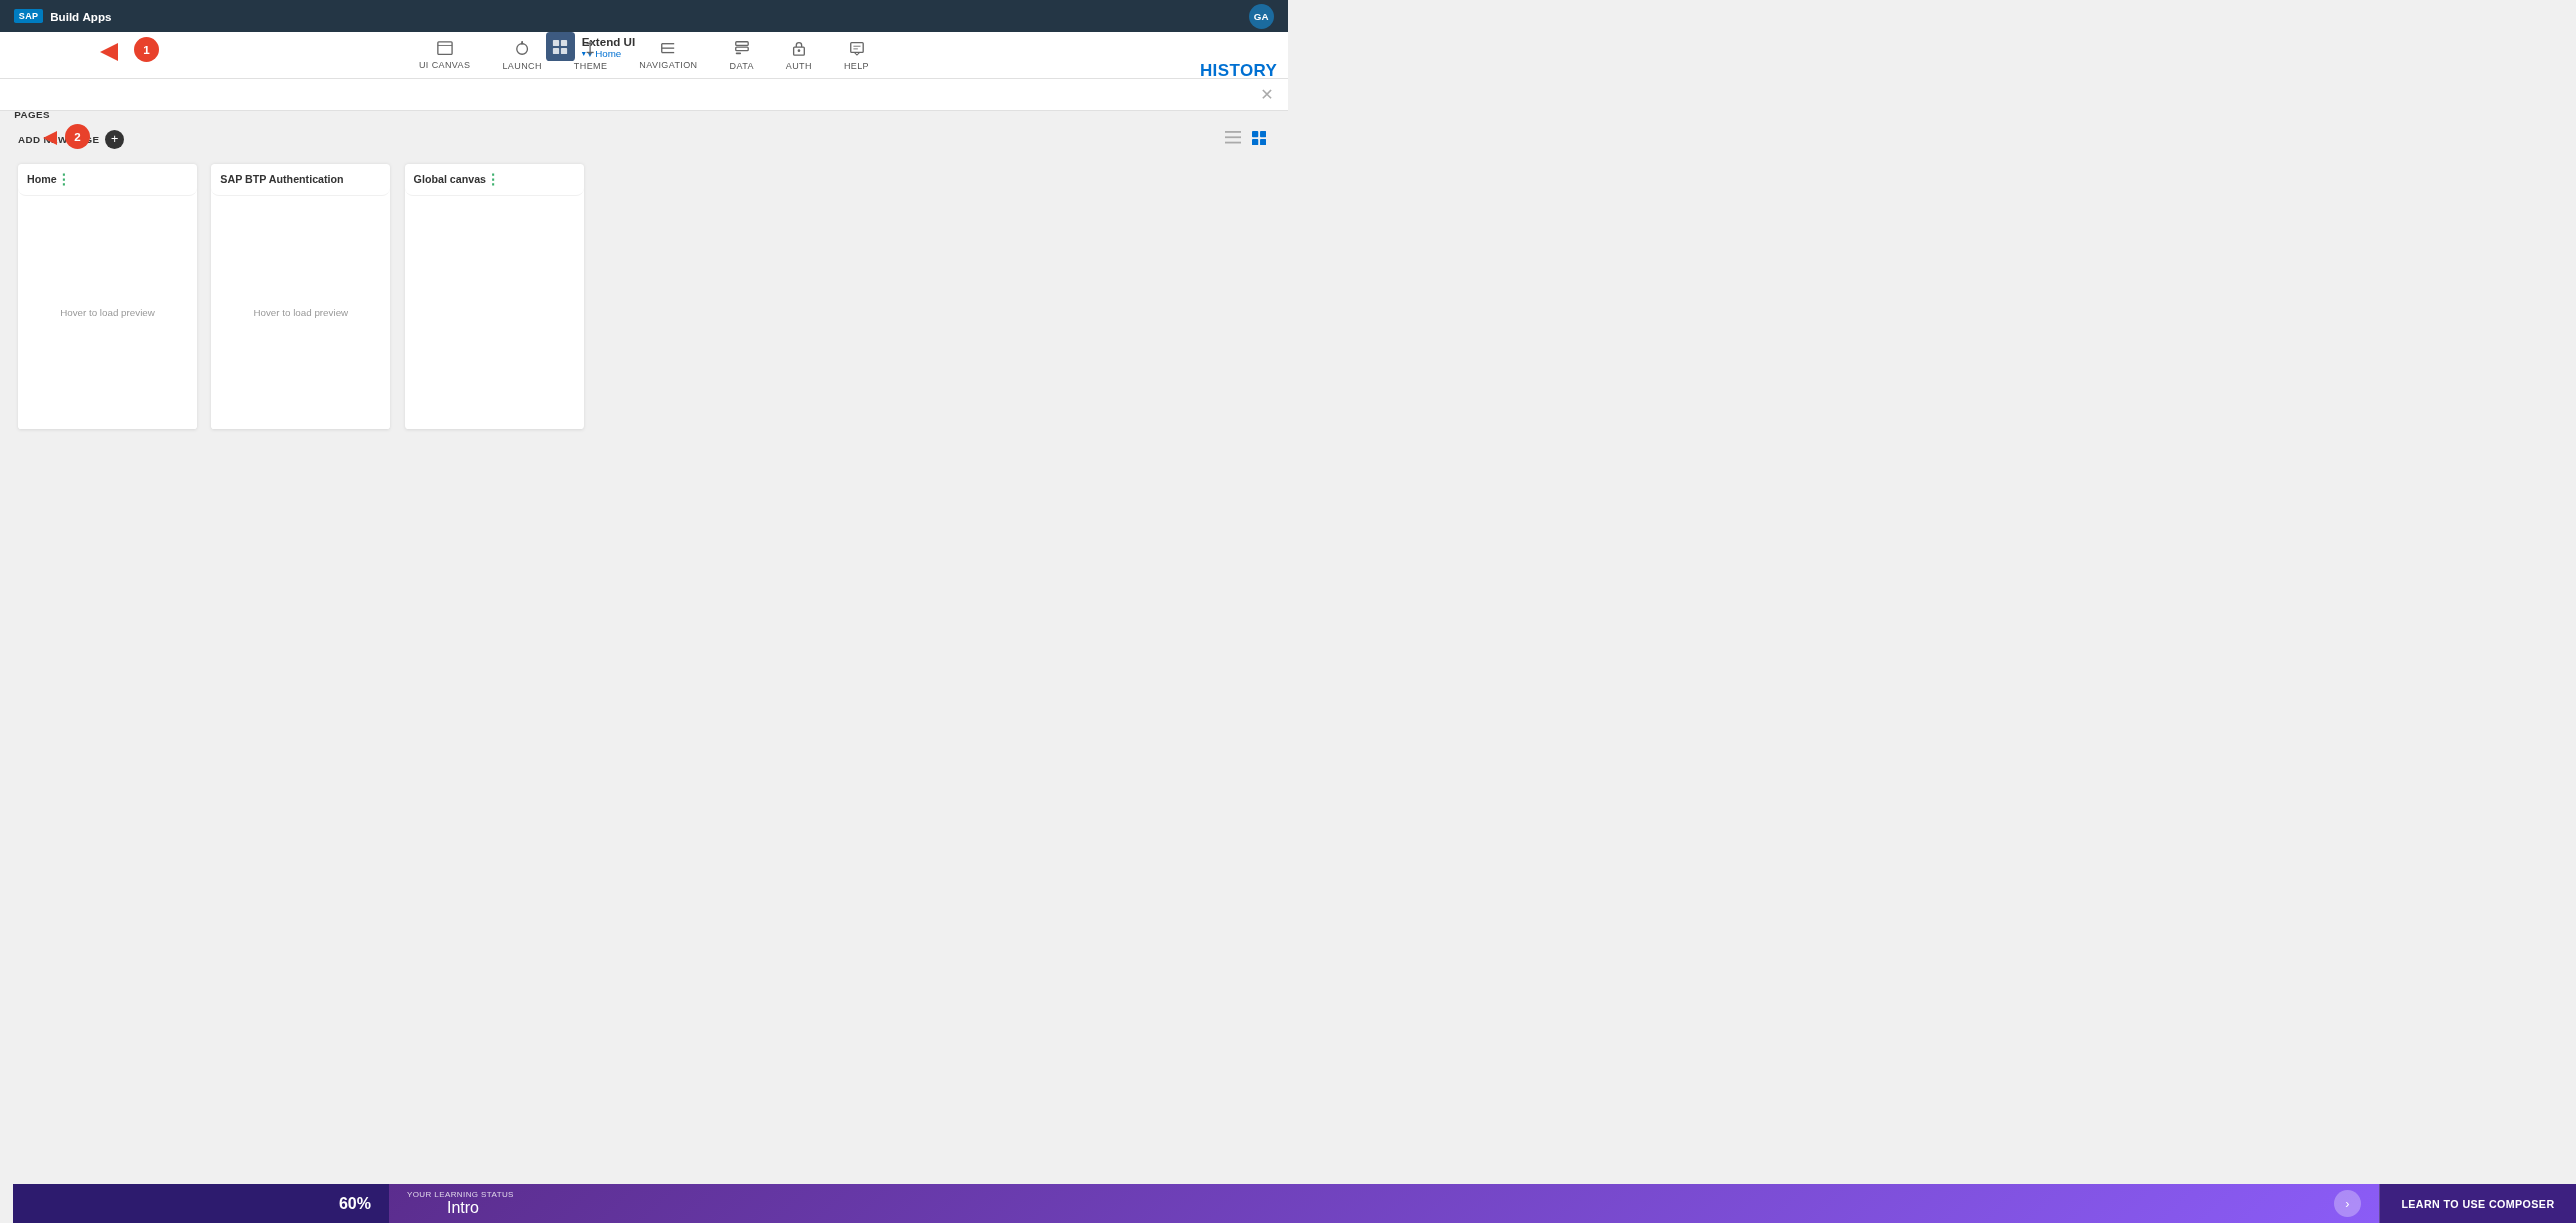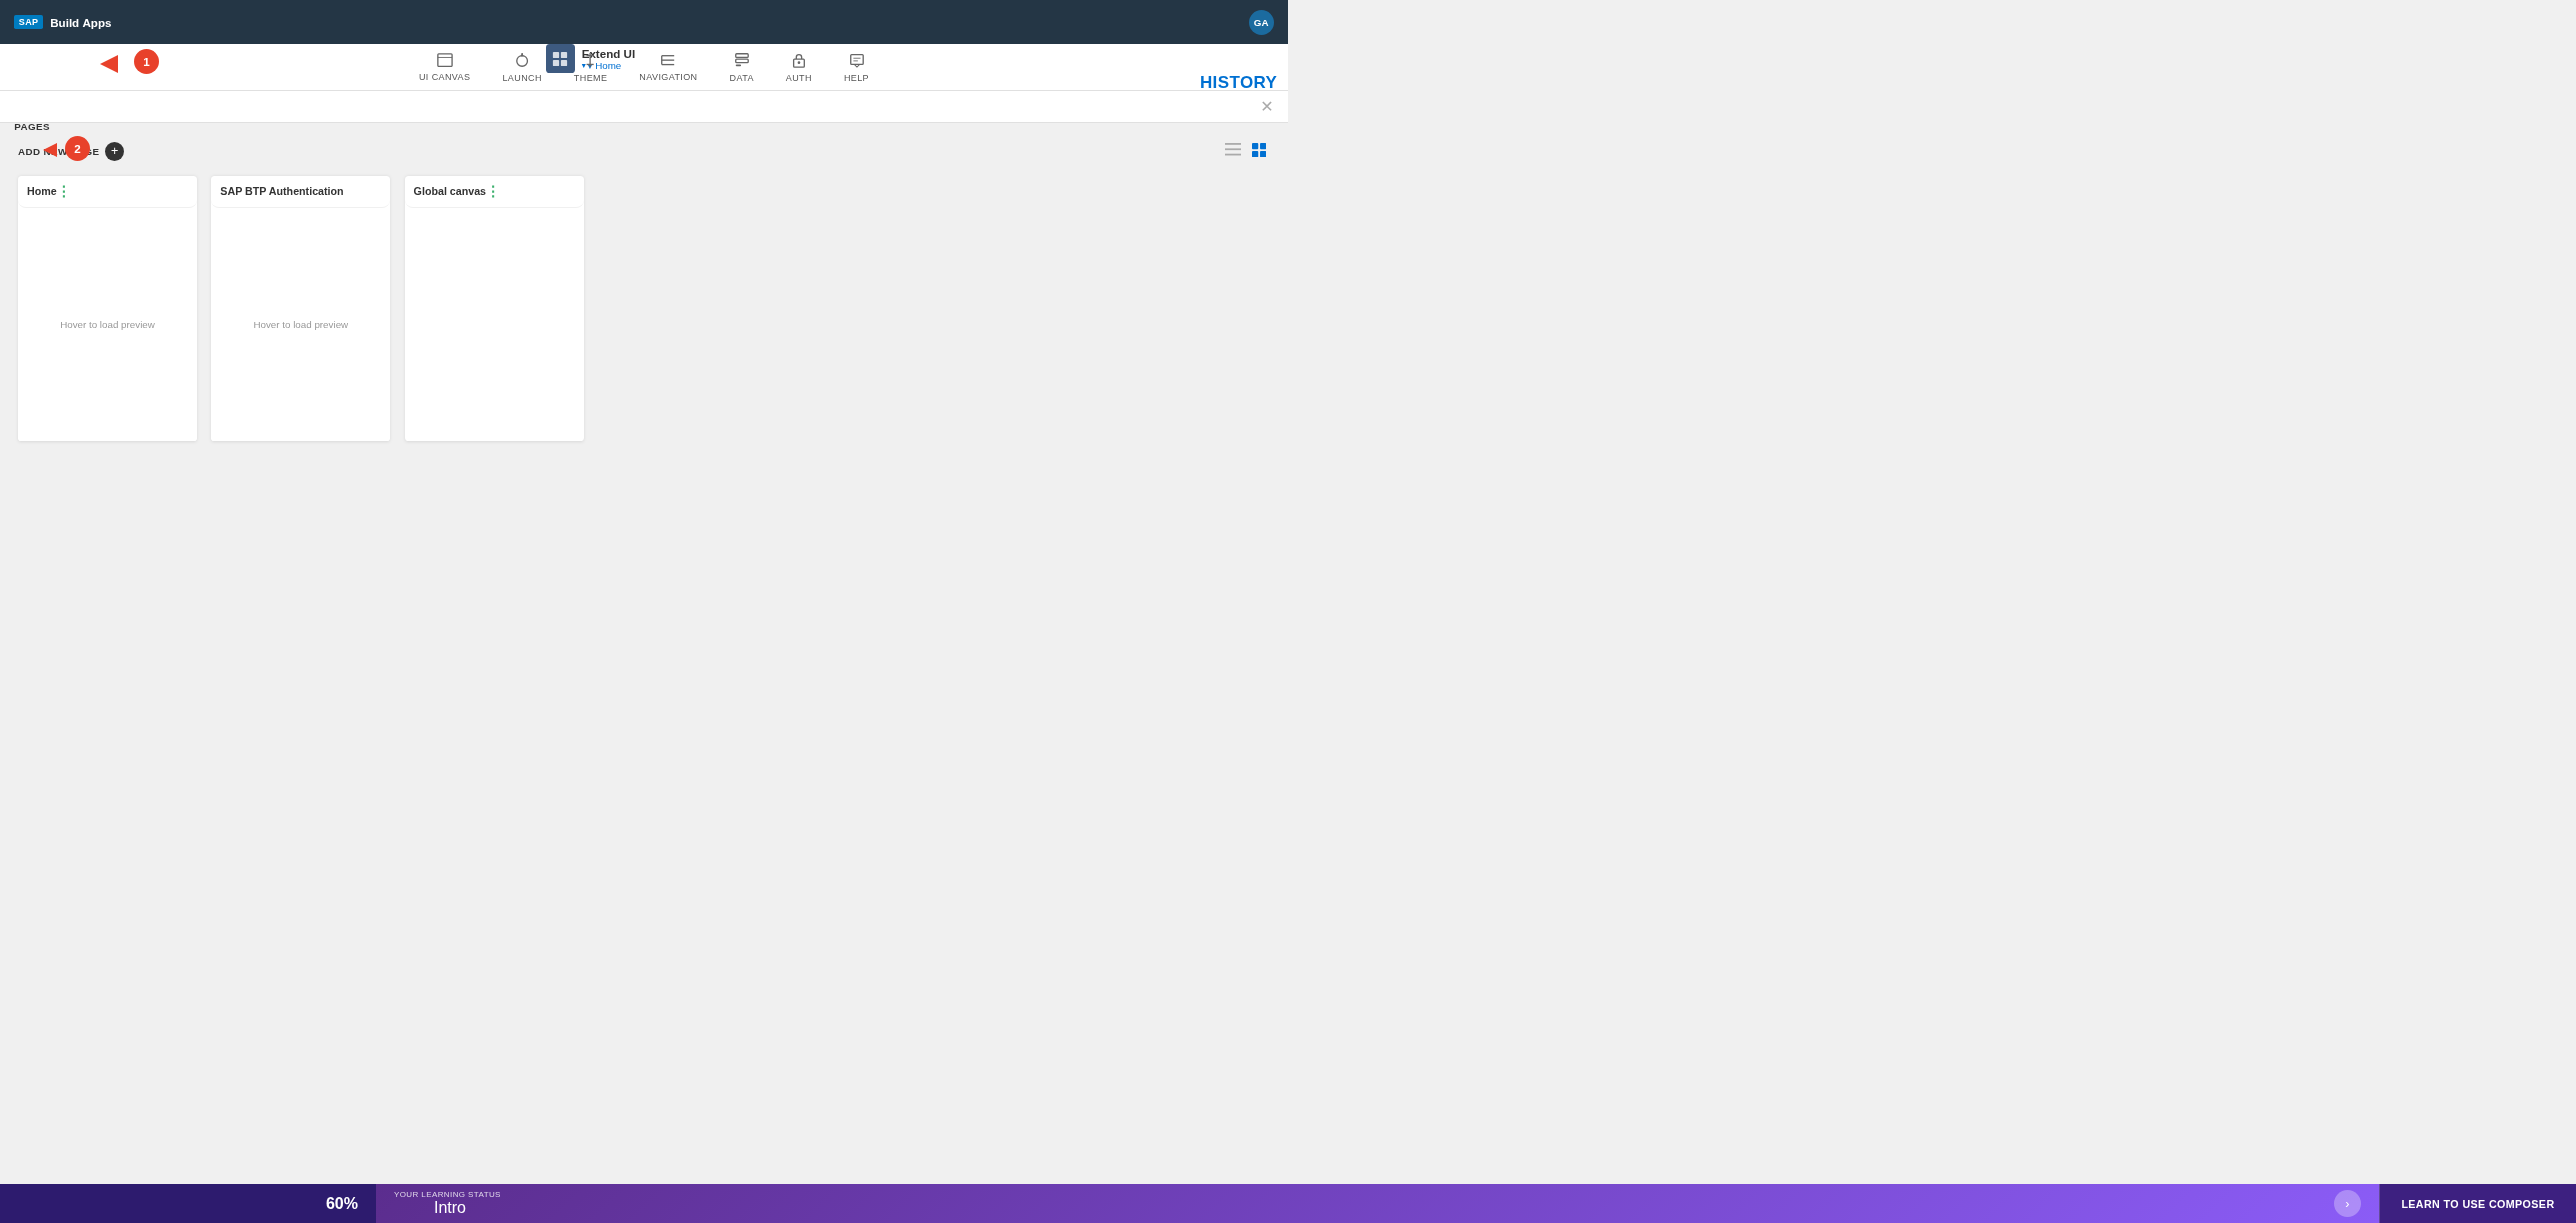--- a/index.html
+++ b/index.html
@@ -1,21 +1,21 @@
 <!DOCTYPE html>
 <html style="font-size:14.3px"><head>
   <meta charset="utf-8">
   <style>
     * { box-sizing: border-box; margin: 0; padding: 0; }
     body { font-family: '72', Arial, sans-serif; background: #f0f0f0; width: 1288px; height: 612px; overflow: hidden; }
 
     
     .top-nav {
       background: #243645;
-      height: 44px;
+      height: 32px;
       display: flex;
       align-items: center;
       padding: 0 14.3px;
       justify-content: space-between;
     }
     .top-nav-left { display: flex; align-items: center; gap: 7.2px; }
     .sap-logo {
       background: #007cc0;
       color: white;
       font-size: 9px;
@@ -171,21 +171,21 @@
     }
     .page-card-body.global {
       background: #e8e8e8;
       color: #777;
     }
 
     
     .bottom-bar {
       height: 39px;
       display: flex; align-items: stretch;
-      position: absolute; bottom: 0; left: 0; right: 0;
+      position: absolute; bottom: 0; left: 13px; right: 0;
     }
     .bottom-progress {
       background: #2d1b6e;
       width: 376px;
       display: flex; align-items: center; justify-content: flex-end;
       padding-right: 18px;
       color: white; font-size: 16px; font-weight: bold;
     }
     .bottom-status {
       background: linear-gradient(135deg, #5b2d8e 0%, #8b5cf6 100%);

